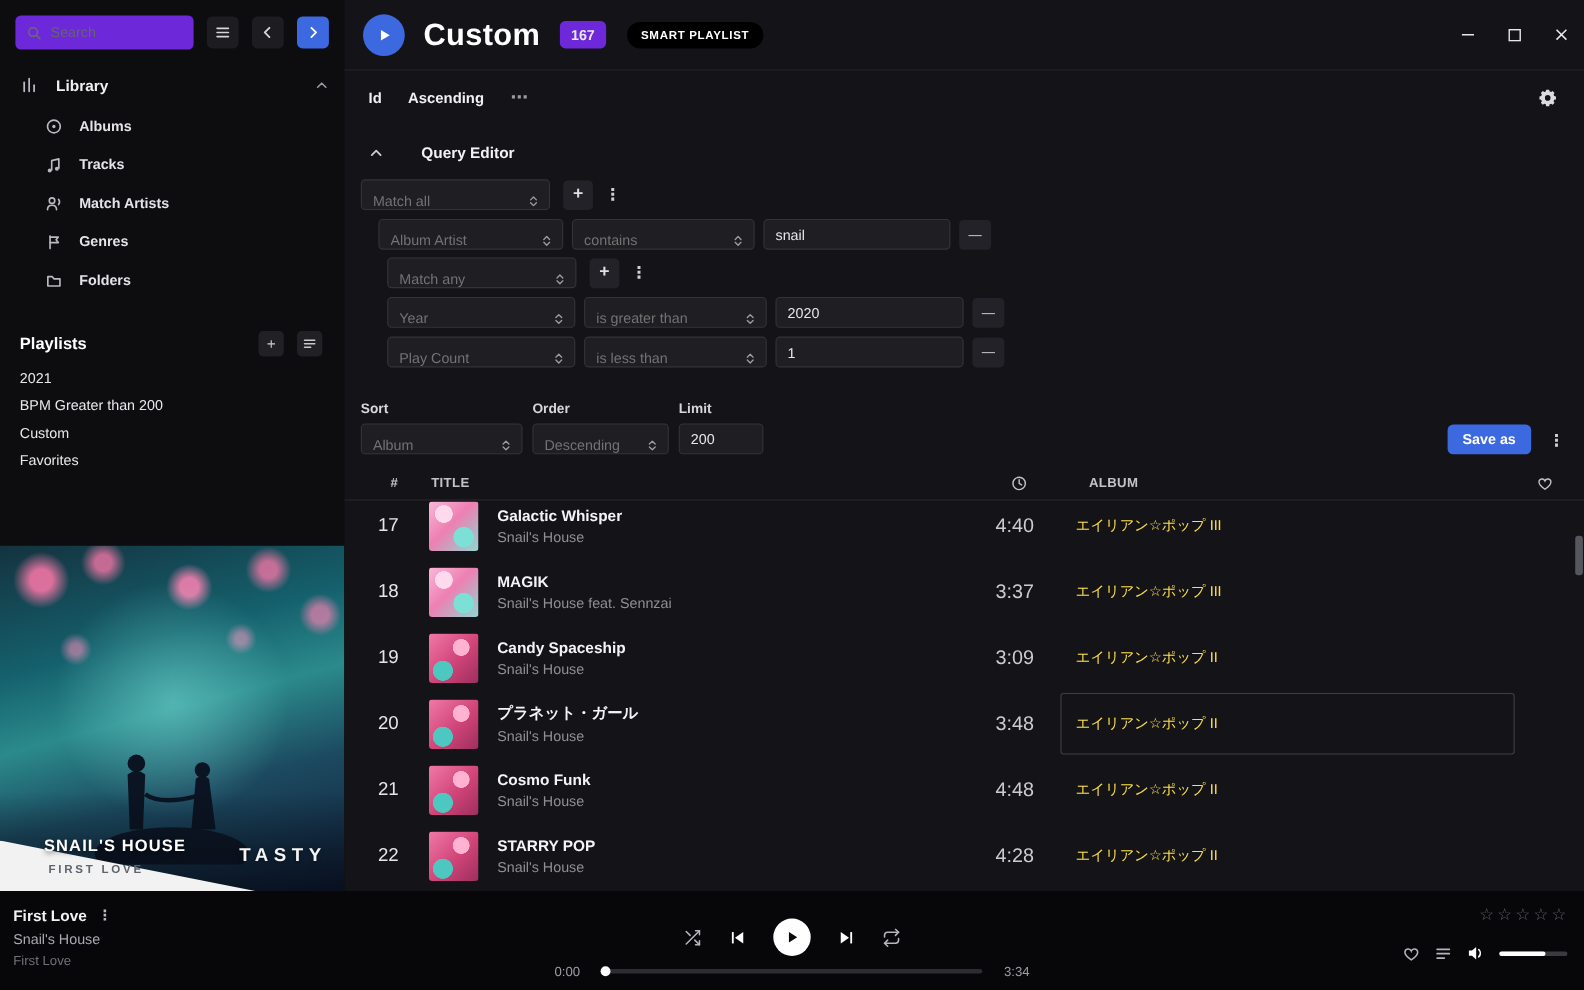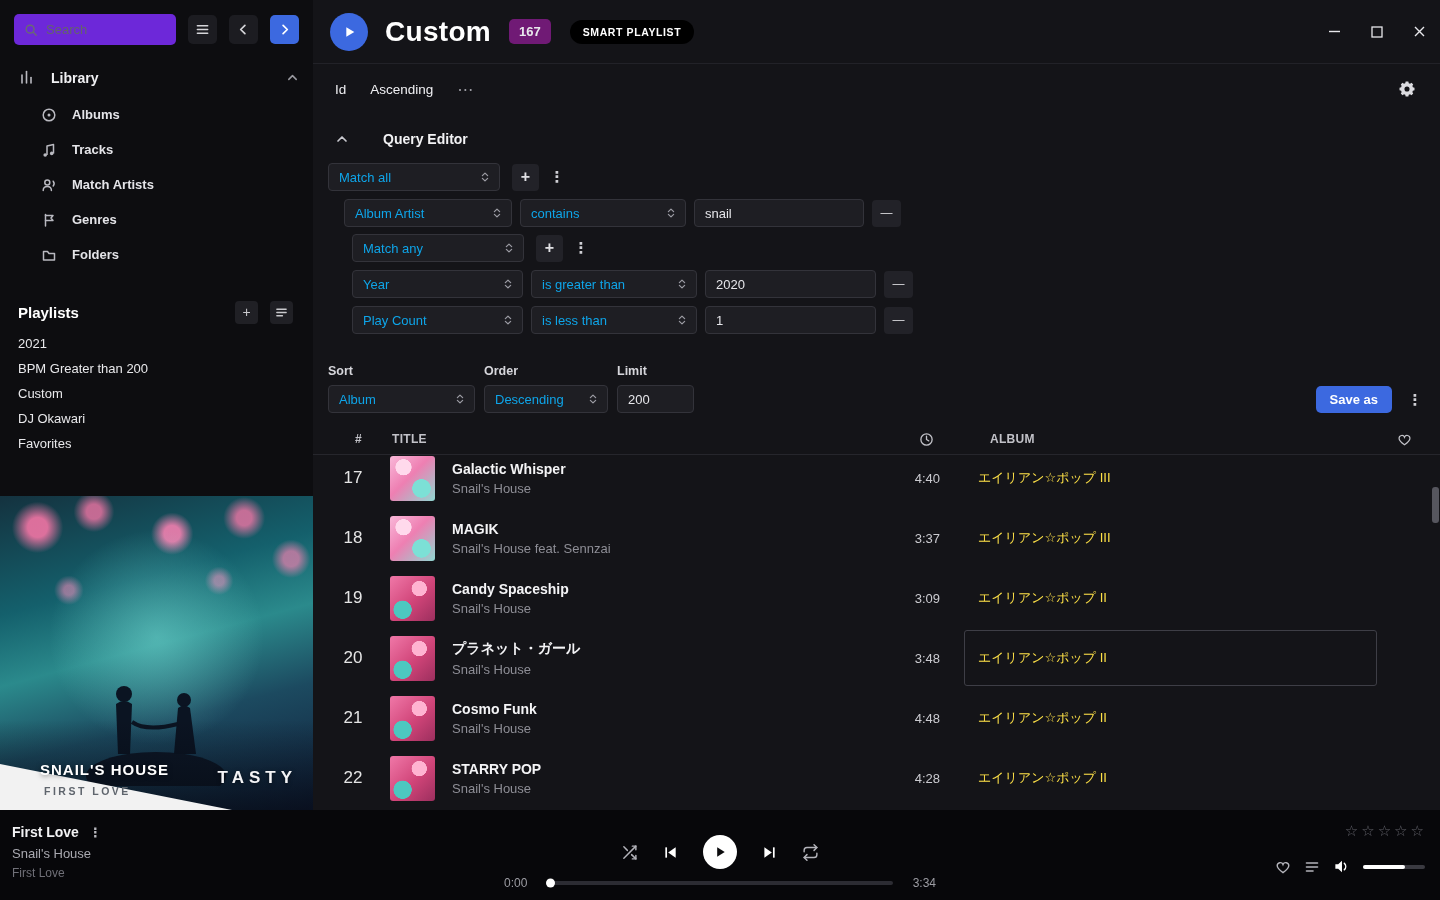--- a/index.html
+++ b/index.html
@@ -44,41 +44,41 @@
 .art-wedge{position:absolute;left:0;bottom:0;width:232px;height:46px;background:#f2f2f2;clip-path:polygon(0 0,0 100%,100% 100%);}
 .art-artist{position:absolute;left:40px;bottom:32px;font-size:15px;font-weight:800;letter-spacing:1px;color:#fff;text-shadow:0 1px 5px rgba(0,0,0,.55);}
 .art-album{position:absolute;left:44px;bottom:13px;font-size:10.5px;font-weight:700;letter-spacing:2.5px;color:#5f656d;}
 .art-brand{position:absolute;right:16px;bottom:22px;font-size:17px;font-weight:800;letter-spacing:5px;color:#f4f4f6;text-shadow:0 1px 4px rgba(0,0,0,.5);}
 
 
 .main{position:absolute;left:313px;top:0;width:1127px;height:810px;background:#141418;}
 .main-header{height:64px;display:flex;align-items:center;padding:0 14px 0 17px;border-bottom:1px solid #222228;}
 .play-big{width:38px;height:38px;border-radius:50%;background:var(--accent);border:none;display:flex;align-items:center;justify-content:center;flex:none;}
 .page-title{margin-left:17px;font-size:28px;font-weight:800;letter-spacing:.3px;color:#fff;}
-.count-badge{margin-left:18px;background:#701a75;border-radius:5px;padding:5px 10px;font-size:13px;font-weight:700;color:#e8e8ec;}
+.count-badge{margin-left:18px;background:#6d28d9;border-radius:5px;padding:5px 10px;font-size:13px;font-weight:700;color:#e8e8ec;}
 .type-badge{margin-left:19px;background:#000;border-radius:12px;padding:6px 13px;font-size:10.5px;font-weight:800;letter-spacing:.6px;color:#fff;}
 .win-controls{margin-left:auto;display:flex;align-items:center;gap:30px;}
 .win-btn{background:none;border:none;color:#e8e8ec;display:flex;padding:0;}
-.toolbar{height:50px;display:flex;align-items:center;padding:0 24px 0 22px;font-size:13.5px;font-weight:400;color:#f0f0f3;}
+.toolbar{height:50px;display:flex;align-items:center;padding:0 24px 0 22px;font-size:13.5px;font-weight:700;color:#f0f0f3;}
 .tb-dir{margin-left:24px;cursor:pointer;}
 .tb-field{cursor:pointer;}
 .tb-more{margin-left:24px;color:#9a9aa1;font-size:16px;letter-spacing:1px;cursor:pointer;}
 .tb-gear{margin-left:auto;color:#dcdce0;cursor:pointer;}
 
 
 .qe{padding:0 15px;}
 .qe-head{display:flex;align-items:center;gap:27px;height:30px;margin-top:10px;}
 .qe-title{font-size:14px;font-weight:800;color:#f2f2f4;}
 .qe-collapse{color:#c9c9cf;width:28px;display:flex;justify-content:center;cursor:pointer;}
 .qrow{display:flex;align-items:center;gap:8px;margin-top:8px;}
 .qrow.first{margin-top:9px;}
 .qrow.anyrow{margin-top:7px;}
 .ind1{margin-left:16px;}
 .ind2{margin-left:24px;}
-.select{height:28px;background:#1e1e23;border:1px solid #33333a;border-radius:4px;display:flex;align-items:center;padding:0 7px 0 10px;font-size:13px;color:#0ea5e9;cursor:pointer;}
+.select{height:28px;background:#1e1e23;border:1px solid #33333a;border-radius:4px;display:flex;align-items:flex-end;padding:0 7px 0 10px;font-size:13px;color:#737373;cursor:pointer;}
 .select .lbl{flex:1;white-space:nowrap;overflow:hidden;}
 .updown{color:#9c9ca4;flex:none;}
 .w172{width:172px;}.w168{width:168px;}.w166{width:166px;}.w171{width:171px;}.w147{width:147px;}.w124{width:124px;}
 .tinput{height:28px;background:#1e1e23;border:1px solid #33333a;border-radius:4px;padding:0 10px;font-size:13px;color:#e6e6ea;font-family:inherit;outline:none;}
 .w170{width:170px;}.w77{width:77px;}
 .mini-btn{width:27px;height:27px;border-radius:4px;background:#222228;border:none;color:#e0e0e4;display:flex;align-items:center;justify-content:center;font-size:16px;font-weight:700;margin-left:4px;}
 .ghost-btn{width:20px;height:27px;display:flex;align-items:center;justify-content:center;color:#cfcfd4;font-size:15px;font-weight:700;background:none;border:none;}
 .minus-btn{width:29px;height:27px;border-radius:4px;background:#222228;border:none;color:#d8d8dc;display:flex;align-items:center;justify-content:center;font-size:12px;}
 .sortrow{display:flex;align-items:flex-end;margin-top:30px;}
 .fcol{display:flex;flex-direction:column;gap:7px;margin-right:9px;}
@@ -104,21 +104,21 @@
  radial-gradient(circle at 30% 25%, #ffd9ec 0 17%, transparent 18%),
  radial-gradient(circle at 70% 72%, #7ce0d6 0 20%, transparent 21%),
  linear-gradient(135deg,#f9b8d9 0%,#ee7fb2 45%,#8fd8d2 100%);}
 .art2{background:
  radial-gradient(circle at 65% 28%, #ffb3d1 0 17%, transparent 18%),
  radial-gradient(circle at 28% 75%, #4cc8c0 0 19%, transparent 20%),
  linear-gradient(135deg,#f078a8 0%,#d04478 55%,#9c2f5e 100%);}
 .c-titles{width:410px;margin-left:17px;flex:none;}
 .t-title{font-size:14px;font-weight:700;color:#f4f4f6;}
 .t-artist{font-size:13px;color:#8e8e96;margin-top:4px;}
-.c-dur{width:78px;text-align:right;font-size:13px;color:#cbcbd0;flex:none;}
+.c-dur{width:78px;text-align:right;font-size:18px;color:#cbcbd0;flex:none;}
 .c-album{width:413px;height:56px;margin-left:24px;padding-left:13px;display:flex;align-items:center;font-size:13px;color:#fde047;flex:none;border:1px solid transparent;border-radius:3px;}
 .c-album.boxed{border-color:#3e3e46;}
 .c-fav{flex:1;}
 .scroll-thumb{position:absolute;right:1px;top:487px;width:7px;height:36px;background:#56565e;border-radius:3px;cursor:pointer;}
 
 
 .player{position:absolute;left:0;top:810px;width:1440px;height:90px;background:#07070a;z-index:3;}
 .np{position:absolute;left:12px;top:14px;}
 .np-line1{display:flex;align-items:center;gap:10px;font-size:14px;font-weight:700;color:#f2f2f4;}
 .np-kebab{color:#b9b9bf;font-size:13px;cursor:pointer;}
@@ -258,21 +258,20 @@
     </button>
   </div>
   <ul class="pl-list">
 
       <li class="pl-item">2021</li>
 
       <li class="pl-item">BPM Greater than 200</li>
 
       <li class="pl-item">Custom</li>
 
-      <li class="pl-item">DJ Okawari</li>
 
       <li class="pl-item">Favorites</li>
     </ul>
 
   <div class="sb-art">
     <div class="art-sky"></div>
     <div class="art-glow"></div>
     <svg class="art-fig" width="140" height="120" viewBox="0 0 140 120">
       <ellipse cx="70" cy="110" rx="70" ry="24" fill="#0d1726"></ellipse>
       <circle cx="38" cy="28" r="8" fill="#0b1422"></circle>

